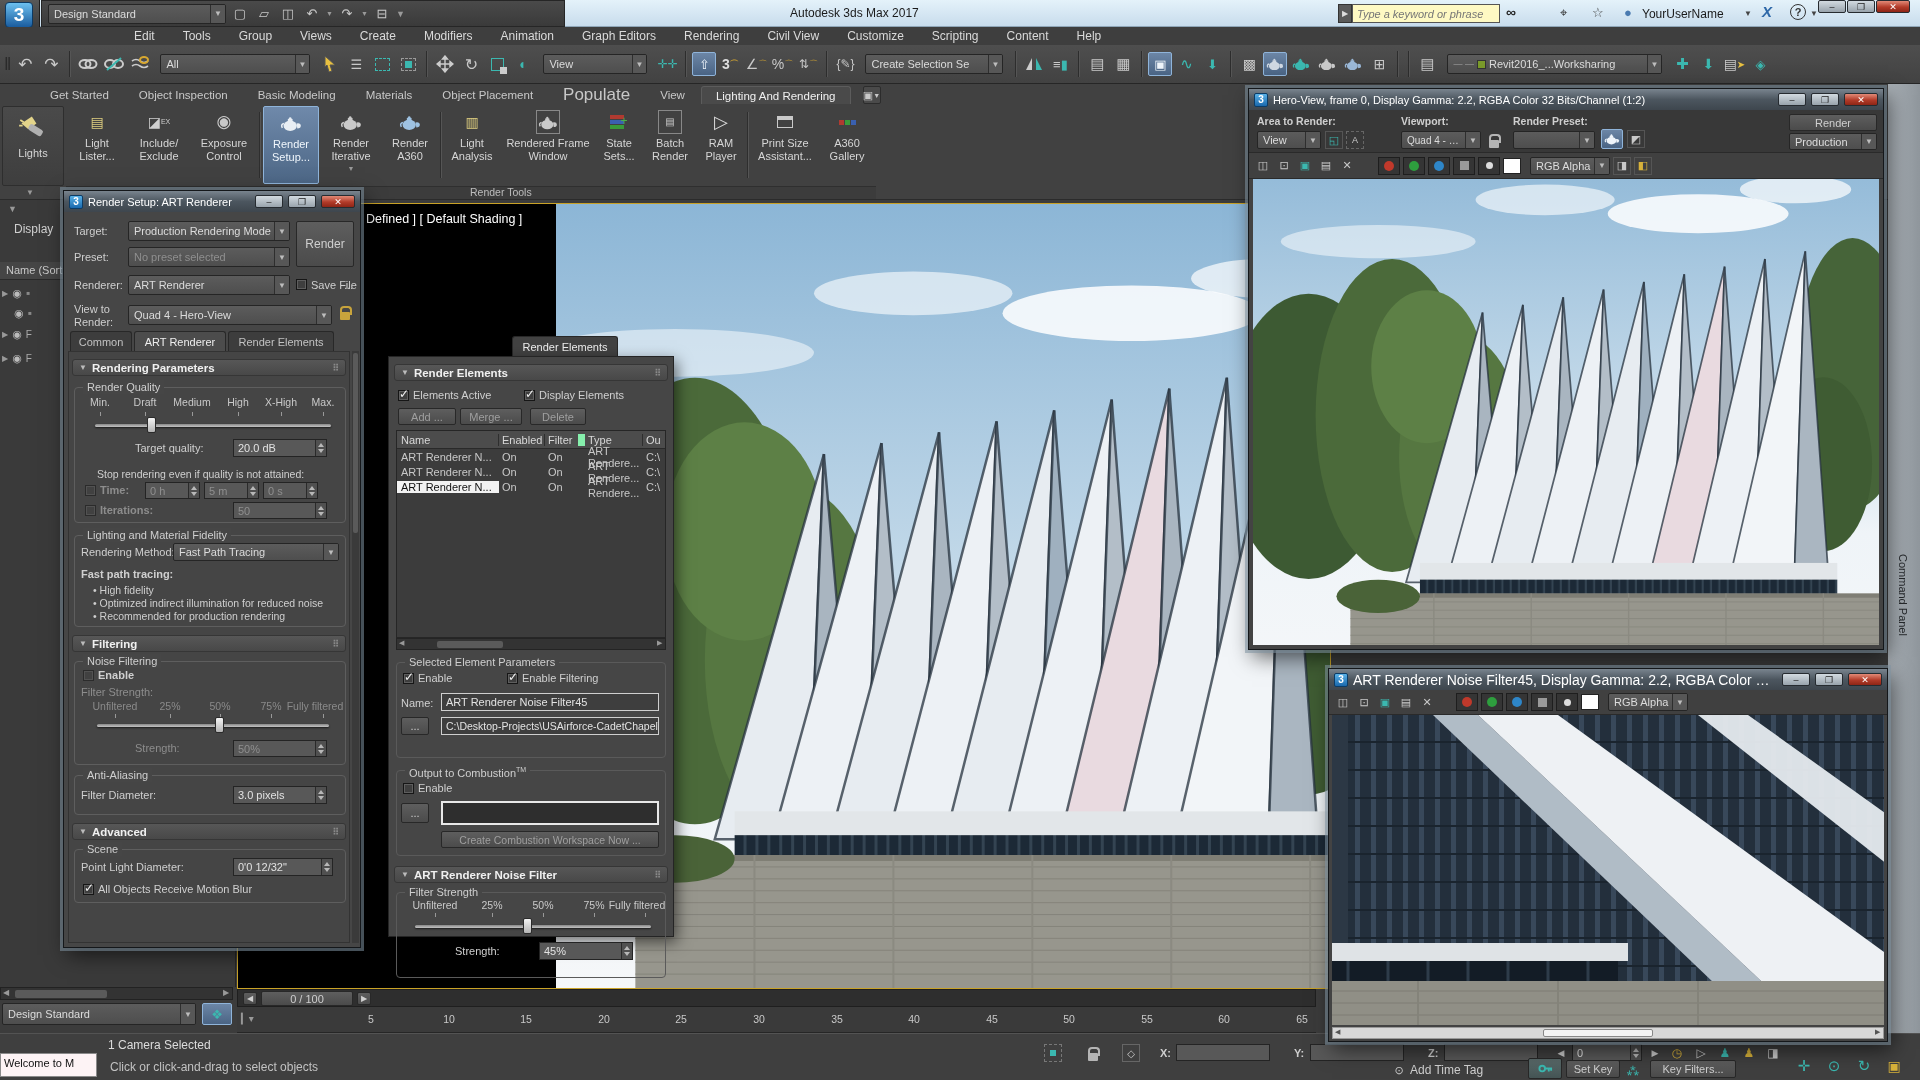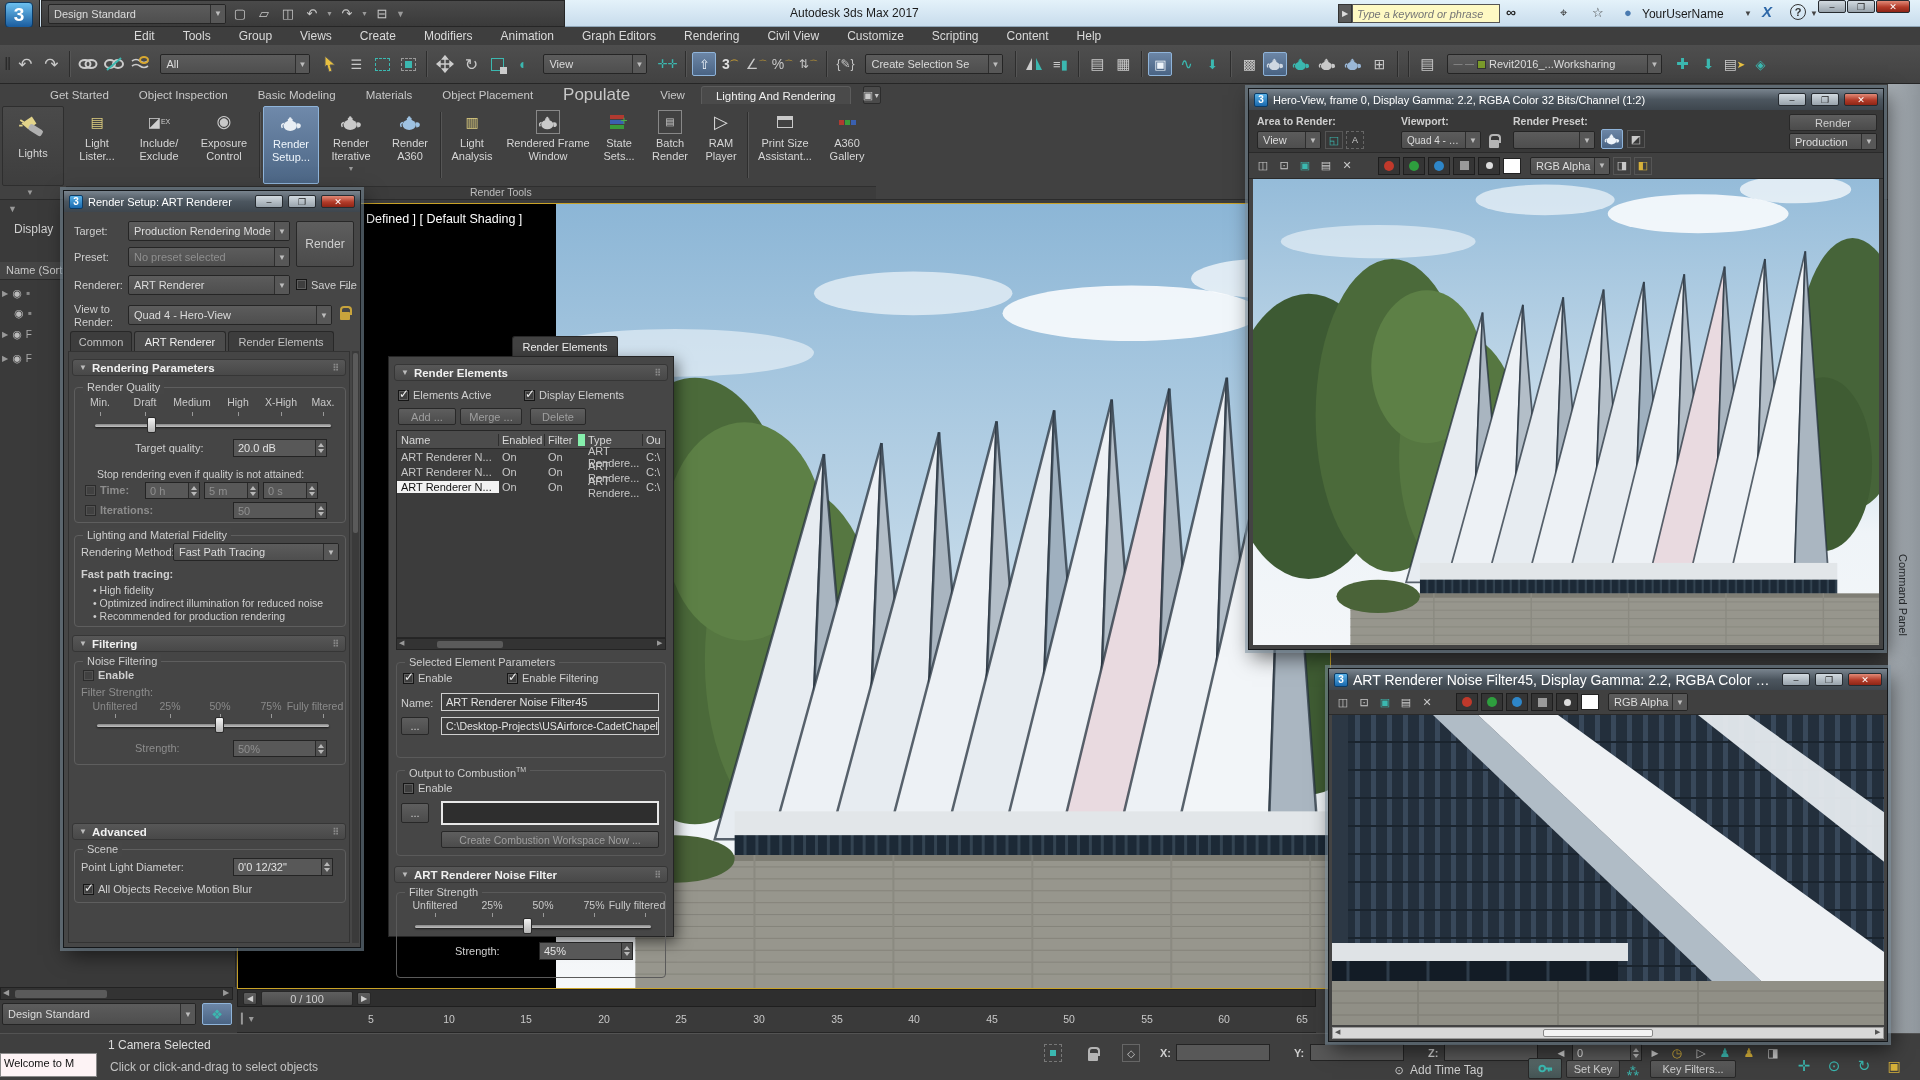--- a/index.html
+++ b/index.html
@@ -721,20 +721,31 @@
     <div class="sl-thumb" style="left:140px;top:55px"></div>
     <span class="lb dis" style="left:60px;top:80px">Strength:</span>
     <div class="fld dis" style="left:158px;top:78px;width:94px;height:17px">
         <span class="sv">50%</span>
         <span class="spin">
           <i class="up"></i>
           <i class="dn"></i>
         </span>
       </div>
   </div>
+  <div class="grp" style="left:10px;top:584px;width:272px;height:40px">
+    <span class="lg">Anti-Aliasing</span>
+    <span class="lb" style="left:6px;top:13px">Filter Diameter:</span>
+    <div class="fld" style="left:158px;top:10px;width:94px;height:18px">
+        <span class="sv">3.0 pixels</span>
+        <span class="spin">
+          <i class="up"></i>
+          <i class="dn"></i>
+        </span>
+      </div>
+  </div>
   <div class="roll" style="left:8px;top:632px;width:274px">
       <span class="ar">▼</span>
       <span>Advanced</span>
       <span class="dots">⠿</span>
     </div>
   <div class="grp" style="left:10px;top:658px;width:272px;height:54px">
     <span class="lg">Scene</span>
     <span class="lb" style="left:6px;top:11px">Point Light Diameter:</span>
     <div class="fld" style="left:158px;top:8px;width:100px;height:18px">
         <span class="sv">0'0 12/32"</span>

